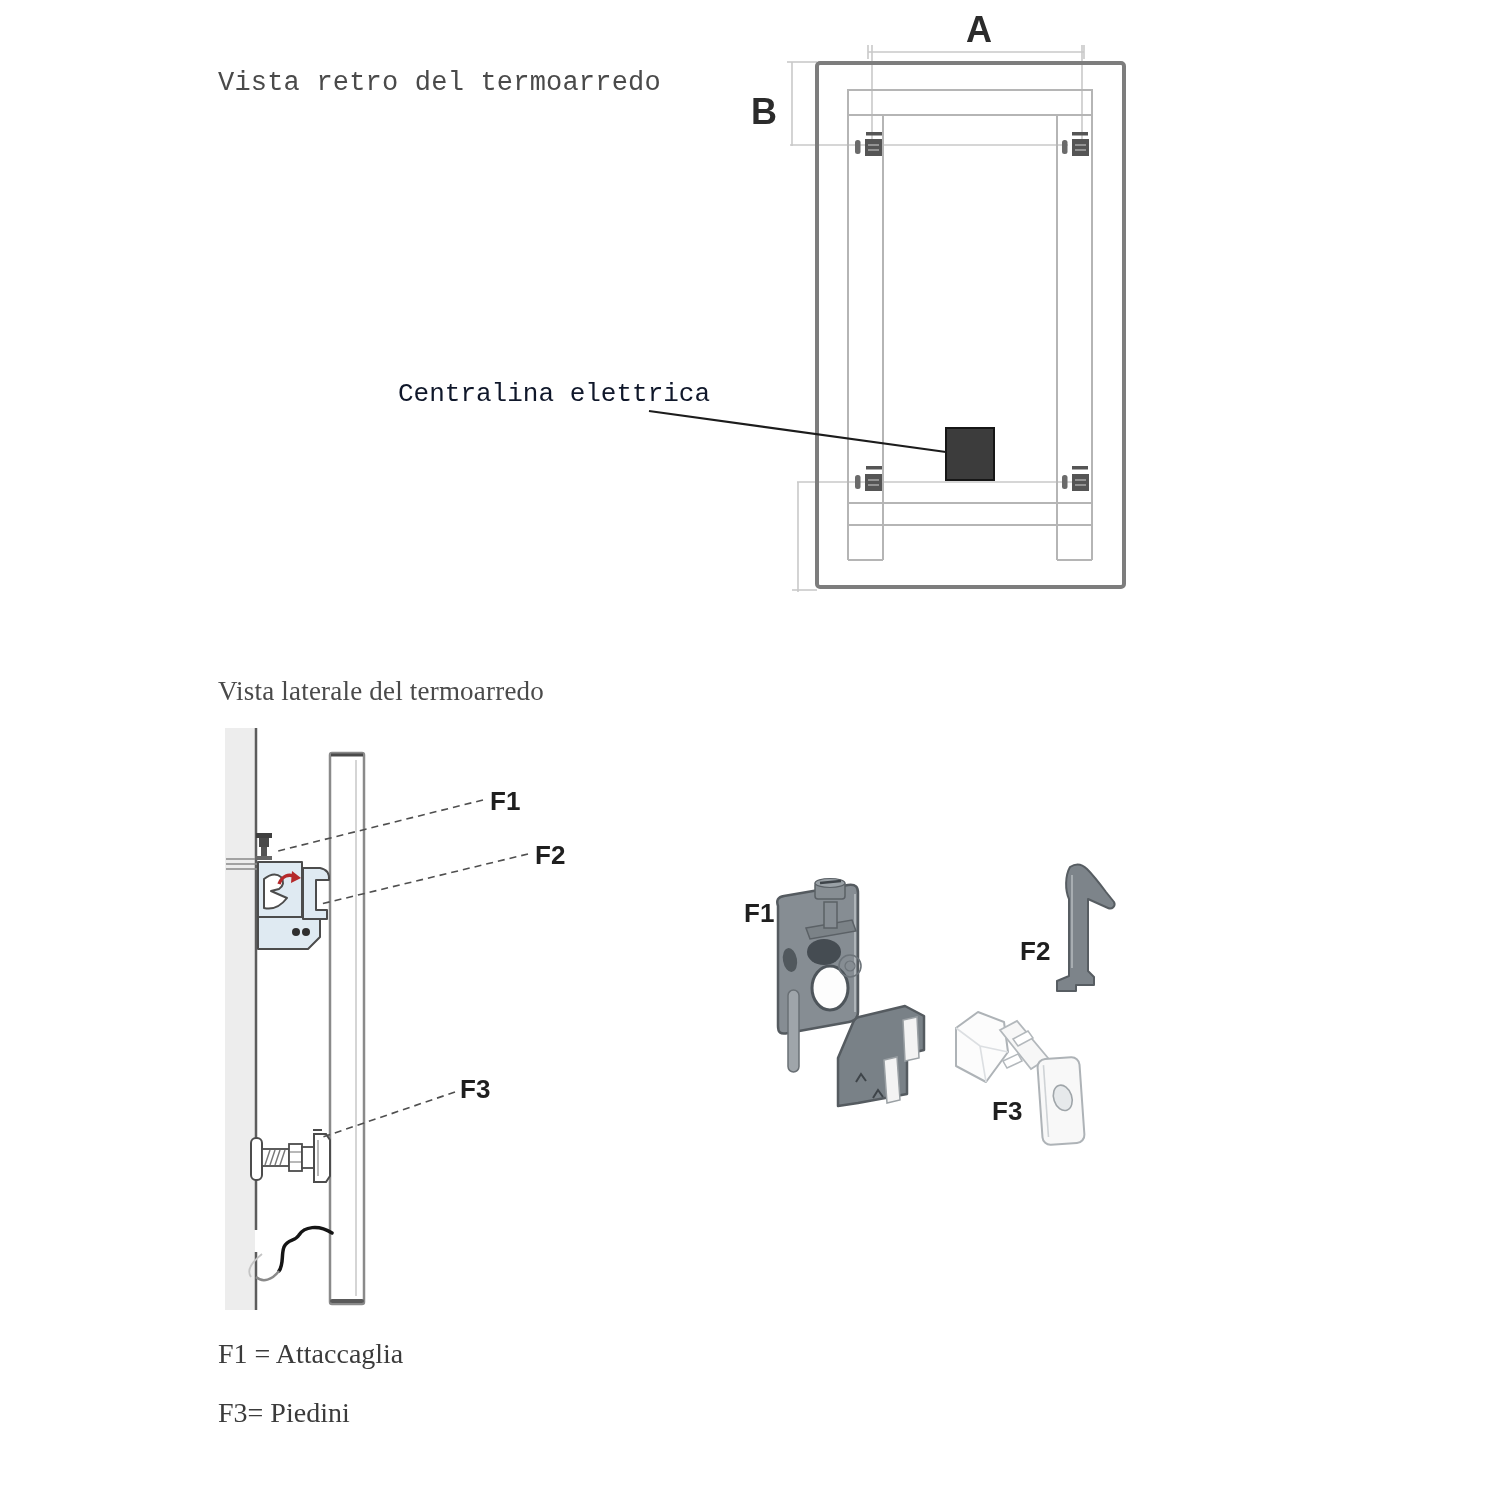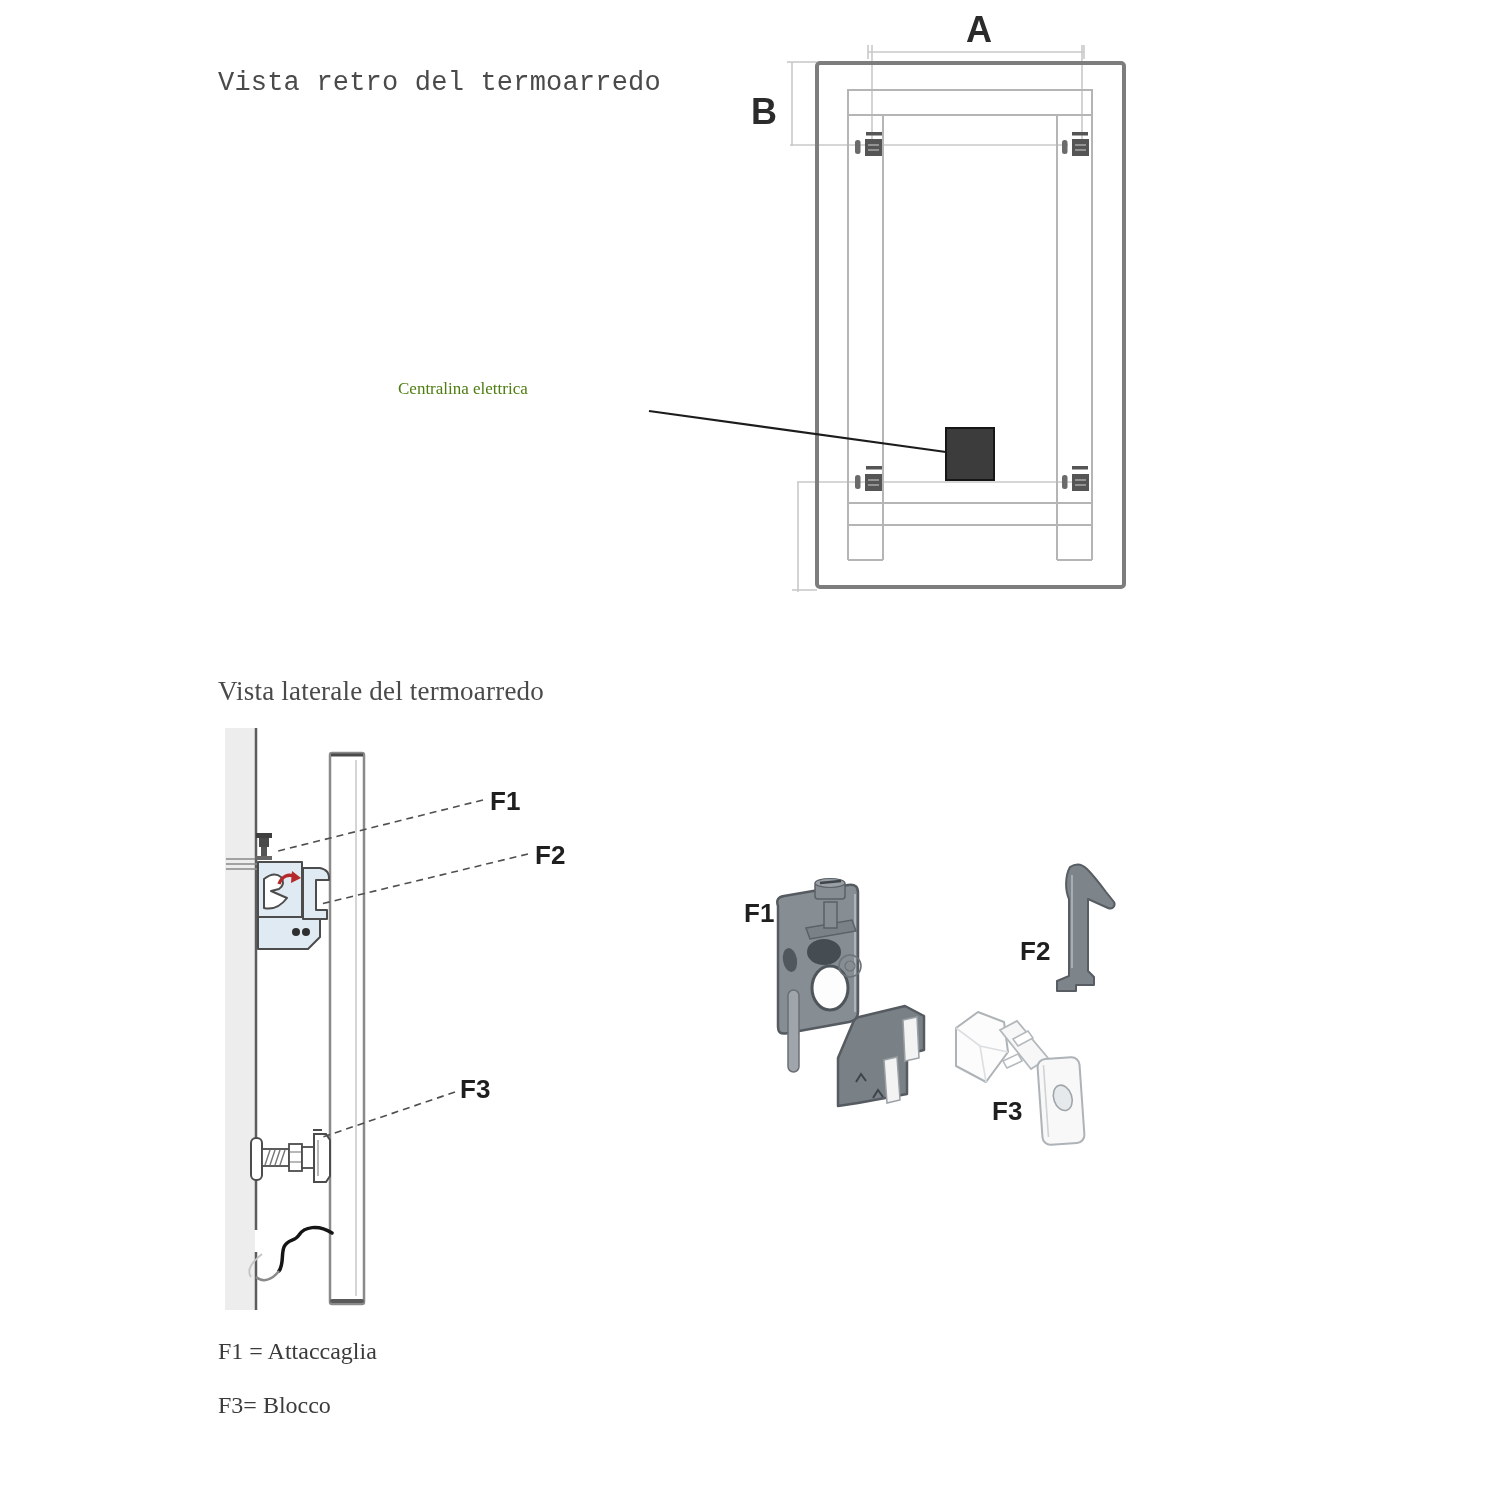--- a/index.html
+++ b/index.html
@@ -7,26 +7,27 @@
     position:relative;width:1500px;height:1500px;background:#ffffff;
     font-family:"Liberation Serif", serif;overflow:hidden;
   }
   .title{
     position:absolute;font-size:27px;color:#4a4a4a;letter-spacing:0.2px;
     white-space:nowrap;
   }
   .title-rear{left:218px;top:68px;font-family:Liberation Mono, monospace;}
   .title-side{left:218px;top:676px;}
   .callout{
-    position:absolute;left:398px;top:379px;font-size:17px;color:#4d7c0f;
+    position:absolute;left:398px;top:379px;font-size:26px;color:#0f172a;
     white-space:nowrap;
+    font-family:Liberation Mono, monospace;
   }
   .legend{position:absolute;left:218px;top:1338px;}
   .legend-line{
-    font-size:24px;color:#3b3b3b;margin-bottom:27px;white-space:nowrap;
+    font-size:28px;color:#3b3b3b;margin-bottom:27px;white-space:nowrap;
   }
   svg.art{position:absolute;left:0;top:0;}
   svg text{font-family:"Liberation Sans", sans-serif;}
   .dimtext{font-size:36px;font-weight:600;fill:#2b2b2b;}
   .ftext{font-size:26px;font-weight:700;fill:#1f1f1f;}
 </style>
 </head>
 <body>
 
 <div class="canvas">
@@ -223,16 +224,16 @@
       </g>
 
       <text x="744" y="922" class="ftext">F1</text>
       <text x="1020" y="960" class="ftext">F2</text>
       <text x="992" y="1120" class="ftext">F3</text>
     </g>
   </svg>
 
   <div class="legend">
     <div class="legend-line">F1 = Attaccaglia</div>
-    <div class="legend-line">F3= Blocco</div>
+    <div class="legend-line">F3= Piedini</div>
   </div>
 
 </div>
 
 </body></html>

